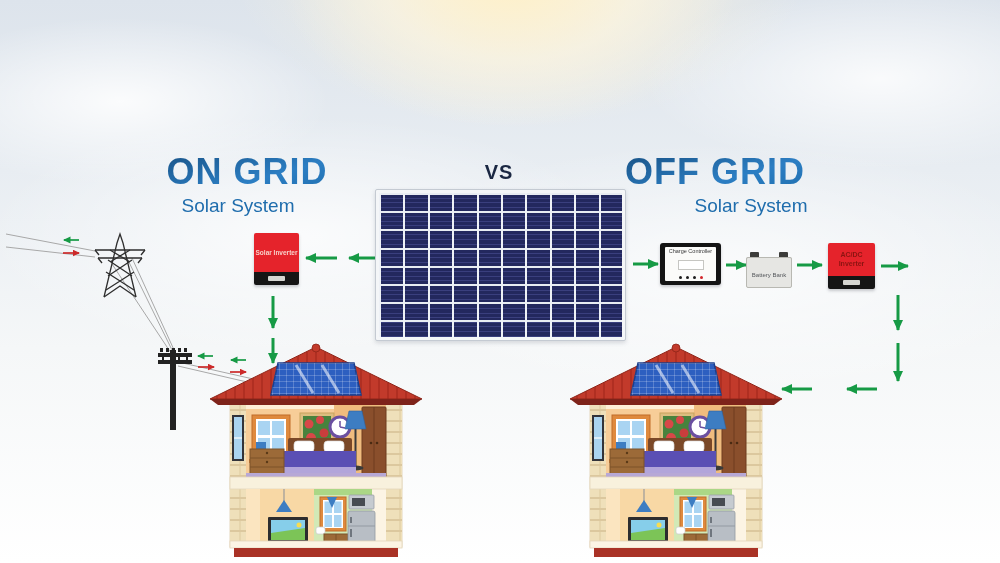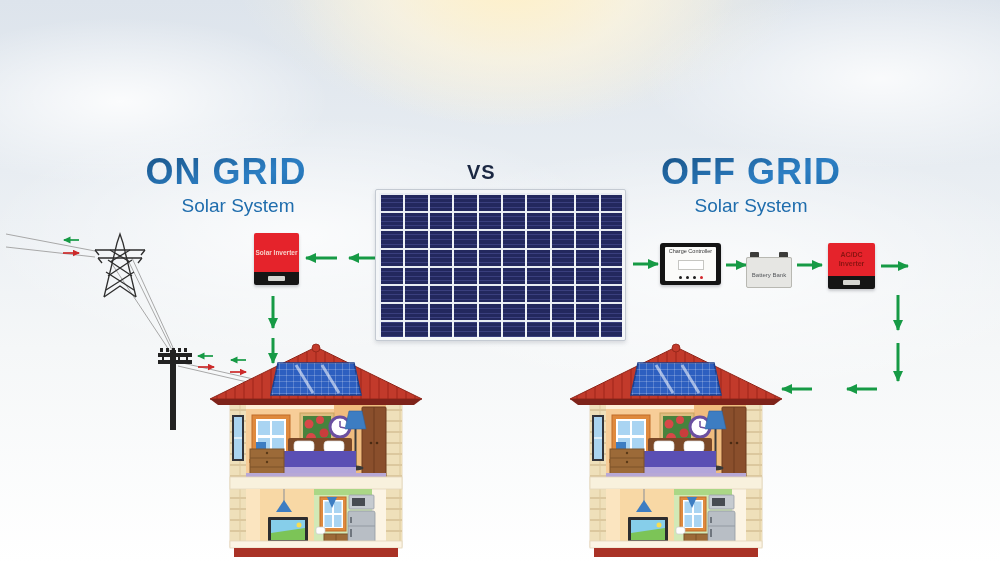--- a/index.html
+++ b/index.html
@@ -10,26 +10,26 @@
       radial-gradient(ellipse 230px 150px at 51% -4%, rgba(255,240,198,.95), rgba(255,246,222,.55) 55%, rgba(255,250,235,0) 100%),
       radial-gradient(ellipse 420px 250px at 52% -8%, rgba(255,244,214,.8), rgba(255,248,230,0) 70%),
       radial-gradient(ellipse 300px 120px at 12% 18%, rgba(255,255,255,.85), rgba(255,255,255,0) 70%),
       radial-gradient(ellipse 340px 130px at 88% 14%, rgba(255,255,255,.8), rgba(255,255,255,0) 70%),
       radial-gradient(ellipse 420px 160px at 30% 42%, rgba(255,255,255,.75), rgba(255,255,255,0) 75%),
       radial-gradient(ellipse 460px 170px at 72% 48%, rgba(255,255,255,.7), rgba(255,255,255,0) 75%),
       linear-gradient(180deg,#dde4ec 0%,#e8edf2 30%,#f5f7f8 62%,#ffffff 100%);}
   .title{position:absolute;width:220px;text-align:center;font-size:36px;font-weight:bold;
          letter-spacing:1px;background:linear-gradient(165deg,#174f81 5%,#2c7ec3 60%,#1d6cab 100%);
          -webkit-background-clip:text;background-clip:text;color:transparent;}
-  .title.left{left:116px;top:151px;}
-  .title.right{left:641px;top:151px;text-align:center;}
+  .title.left{left:137px;top:151px;}
+  .title.right{left:605px;top:151px;text-align:center;}
   .subtitle{position:absolute;width:220px;text-align:center;font-size:19px;font-weight:500;color:#1f6dad;margin-top:6px;}
   .subtitle.left{left:128px;top:189px;}
   .subtitle.right{left:641px;top:189px;}
-  .vs{position:absolute;left:467px;top:161px;width:64px;
+  .vs{position:absolute;left:467px;top:161px;width:64px;text-align:center;
       font-size:20px;font-weight:bold;color:#1a2742;letter-spacing:1px;}
   .art{position:absolute;left:0;top:0;}
   
   .panel{position:absolute;left:375px;top:189px;width:251px;height:152px;
          background:#f4f6f8;border:1px solid #c4cad2;border-radius:2px;
          box-shadow:0 2px 4px rgba(60,70,90,.18);padding:3px;box-sizing:border-box;}
   .cells{width:100%;height:100%;background-color:#23285e;
     background-image:
       repeating-linear-gradient(to right, #eef1f6 0 2px, transparent 2px 24.4px),
       repeating-linear-gradient(to bottom, #e8ecf2 0 2px, transparent 2px 18.2px),

